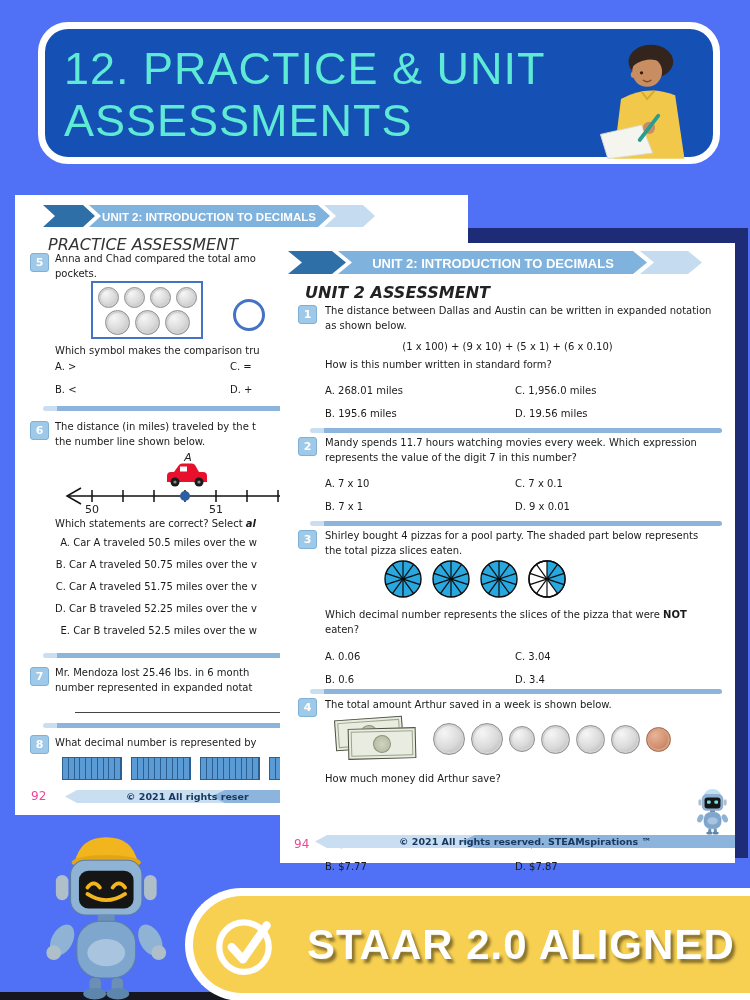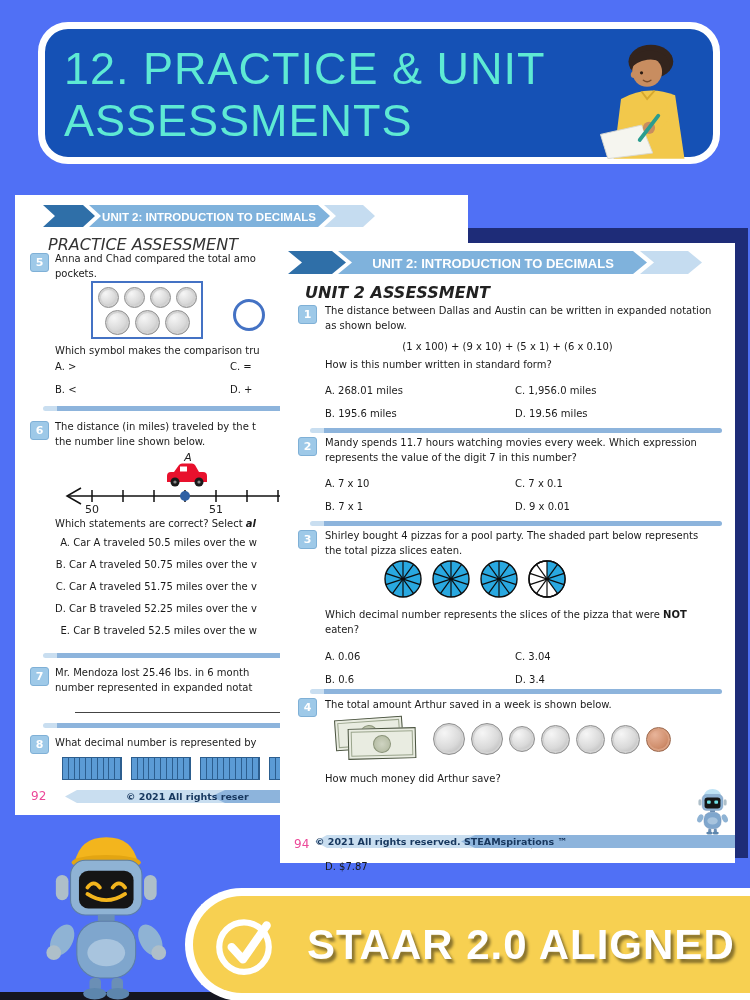--- a/index.html
+++ b/index.html
@@ -310,28 +310,29 @@
     <div class="coin" style="width:24px;height:24px;"></div>
     <div class="coin" style="width:27px;height:27px;"></div>
     <div class="coin" style="width:27px;height:27px;"></div>
     <div class="coin" style="width:27px;height:27px;"></div>
     <div class="coin penny" style="width:23px;height:23px;"></div>
   </div>
   <div class="t" style="left:45px;top:528px;">How much money did Arthur save?</div>
   <div class="optgrid" style="left:45px;top:553px;margin-top:42px;">
     <div>A. $7.76</div>
     <div>C. $7.86</div>
+    <div>B. $7.77</div>
     <div>D. $7.87</div>
   </div>
 
   <svg class="footer-band" style="left:35px;top:592px;" width="420" height="13" viewBox="0 0 420 13">
     <polygon points="12,0 160,0 160,13 12,13 0,6.5" fill="#c9def0"></polygon>
     <polygon points="160,0 420,0 420,13 160,13 146,6.5" fill="#8db4dc"></polygon>
   </svg>
-  <div class="copyright" style="left:35px;top:593px;width:420px;text-align:left;">© 2021 All rights reserved. STEAMspirations ™</div>
+  <div class="copyright" style="left:35px;top:593px;width:420px;text-align:center;">© 2021 All rights reserved. STEAMspirations ™</div>
   <div class="pagenum" style="left:14px;top:594px;">94</div>
 
   <svg class="robot-small" width="46" height="64" viewBox="0 0 150 160">
     <path d="M52,30 Q56,8 80,8 Q104,8 108,30 Z" fill="#bfe3f5"></path>
     <rect x="46" y="26" width="68" height="52" rx="14" fill="#8fb3d4" stroke="#5d7fa5"></rect>
     <rect x="34" y="42" width="10" height="20" rx="5" fill="#aebfc9"></rect>
     <rect x="116" y="42" width="10" height="20" rx="5" fill="#aebfc9"></rect>
     <rect x="54" y="36" width="52" height="36" rx="9" fill="#151515"></rect>
     <rect x="62" y="46" width="12" height="10" rx="3" fill="#6fe3e8"></rect>
     <rect x="86" y="46" width="12" height="10" rx="3" fill="#6fe3e8"></rect>

